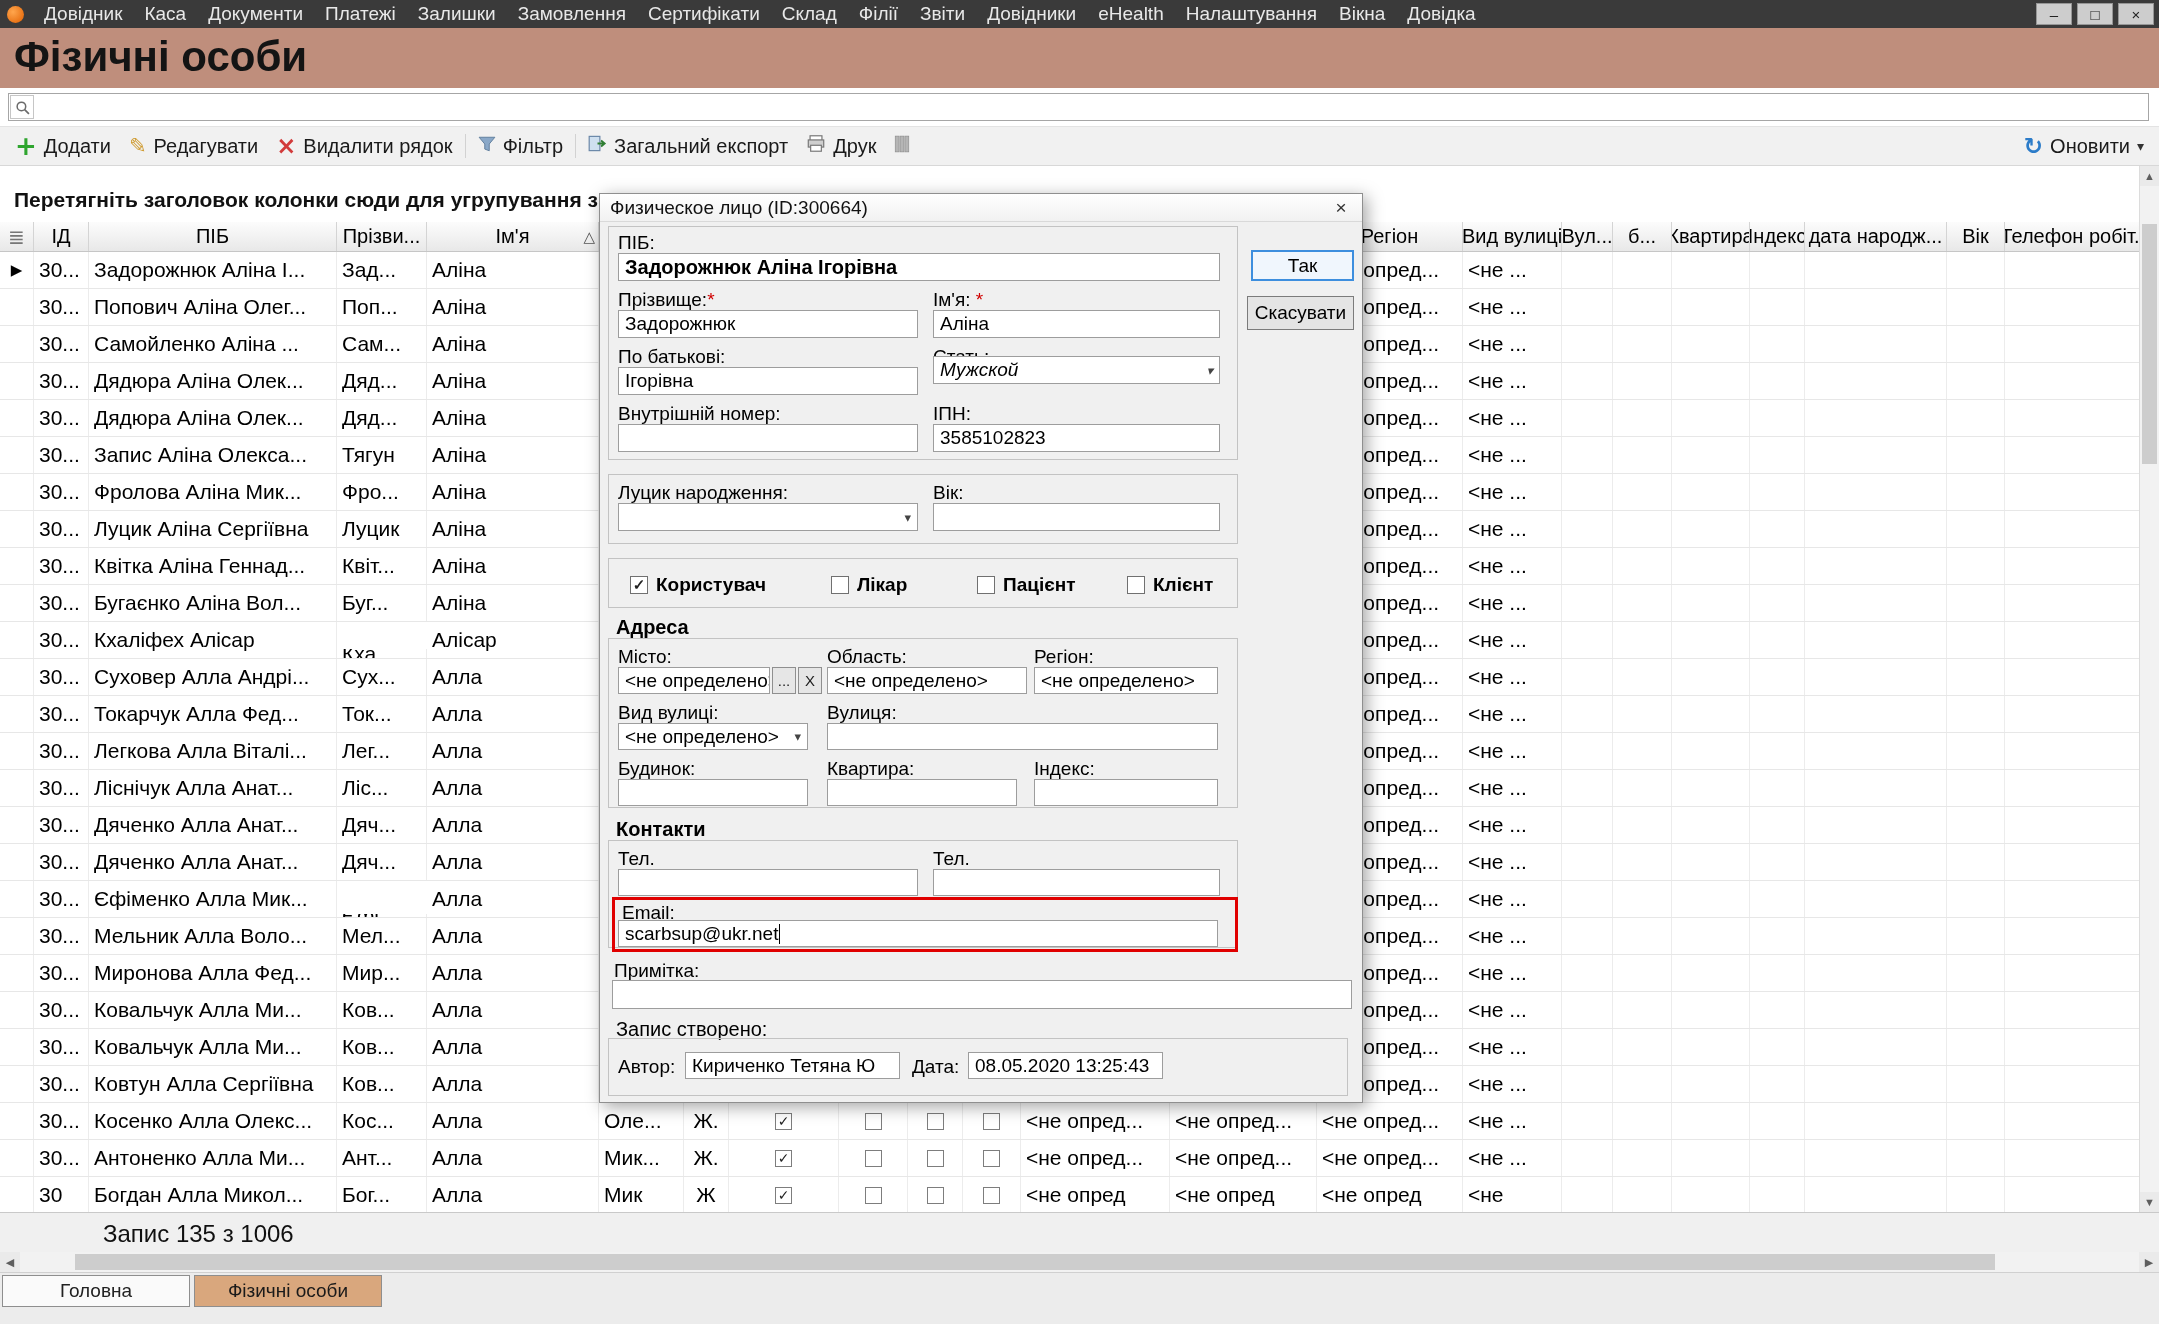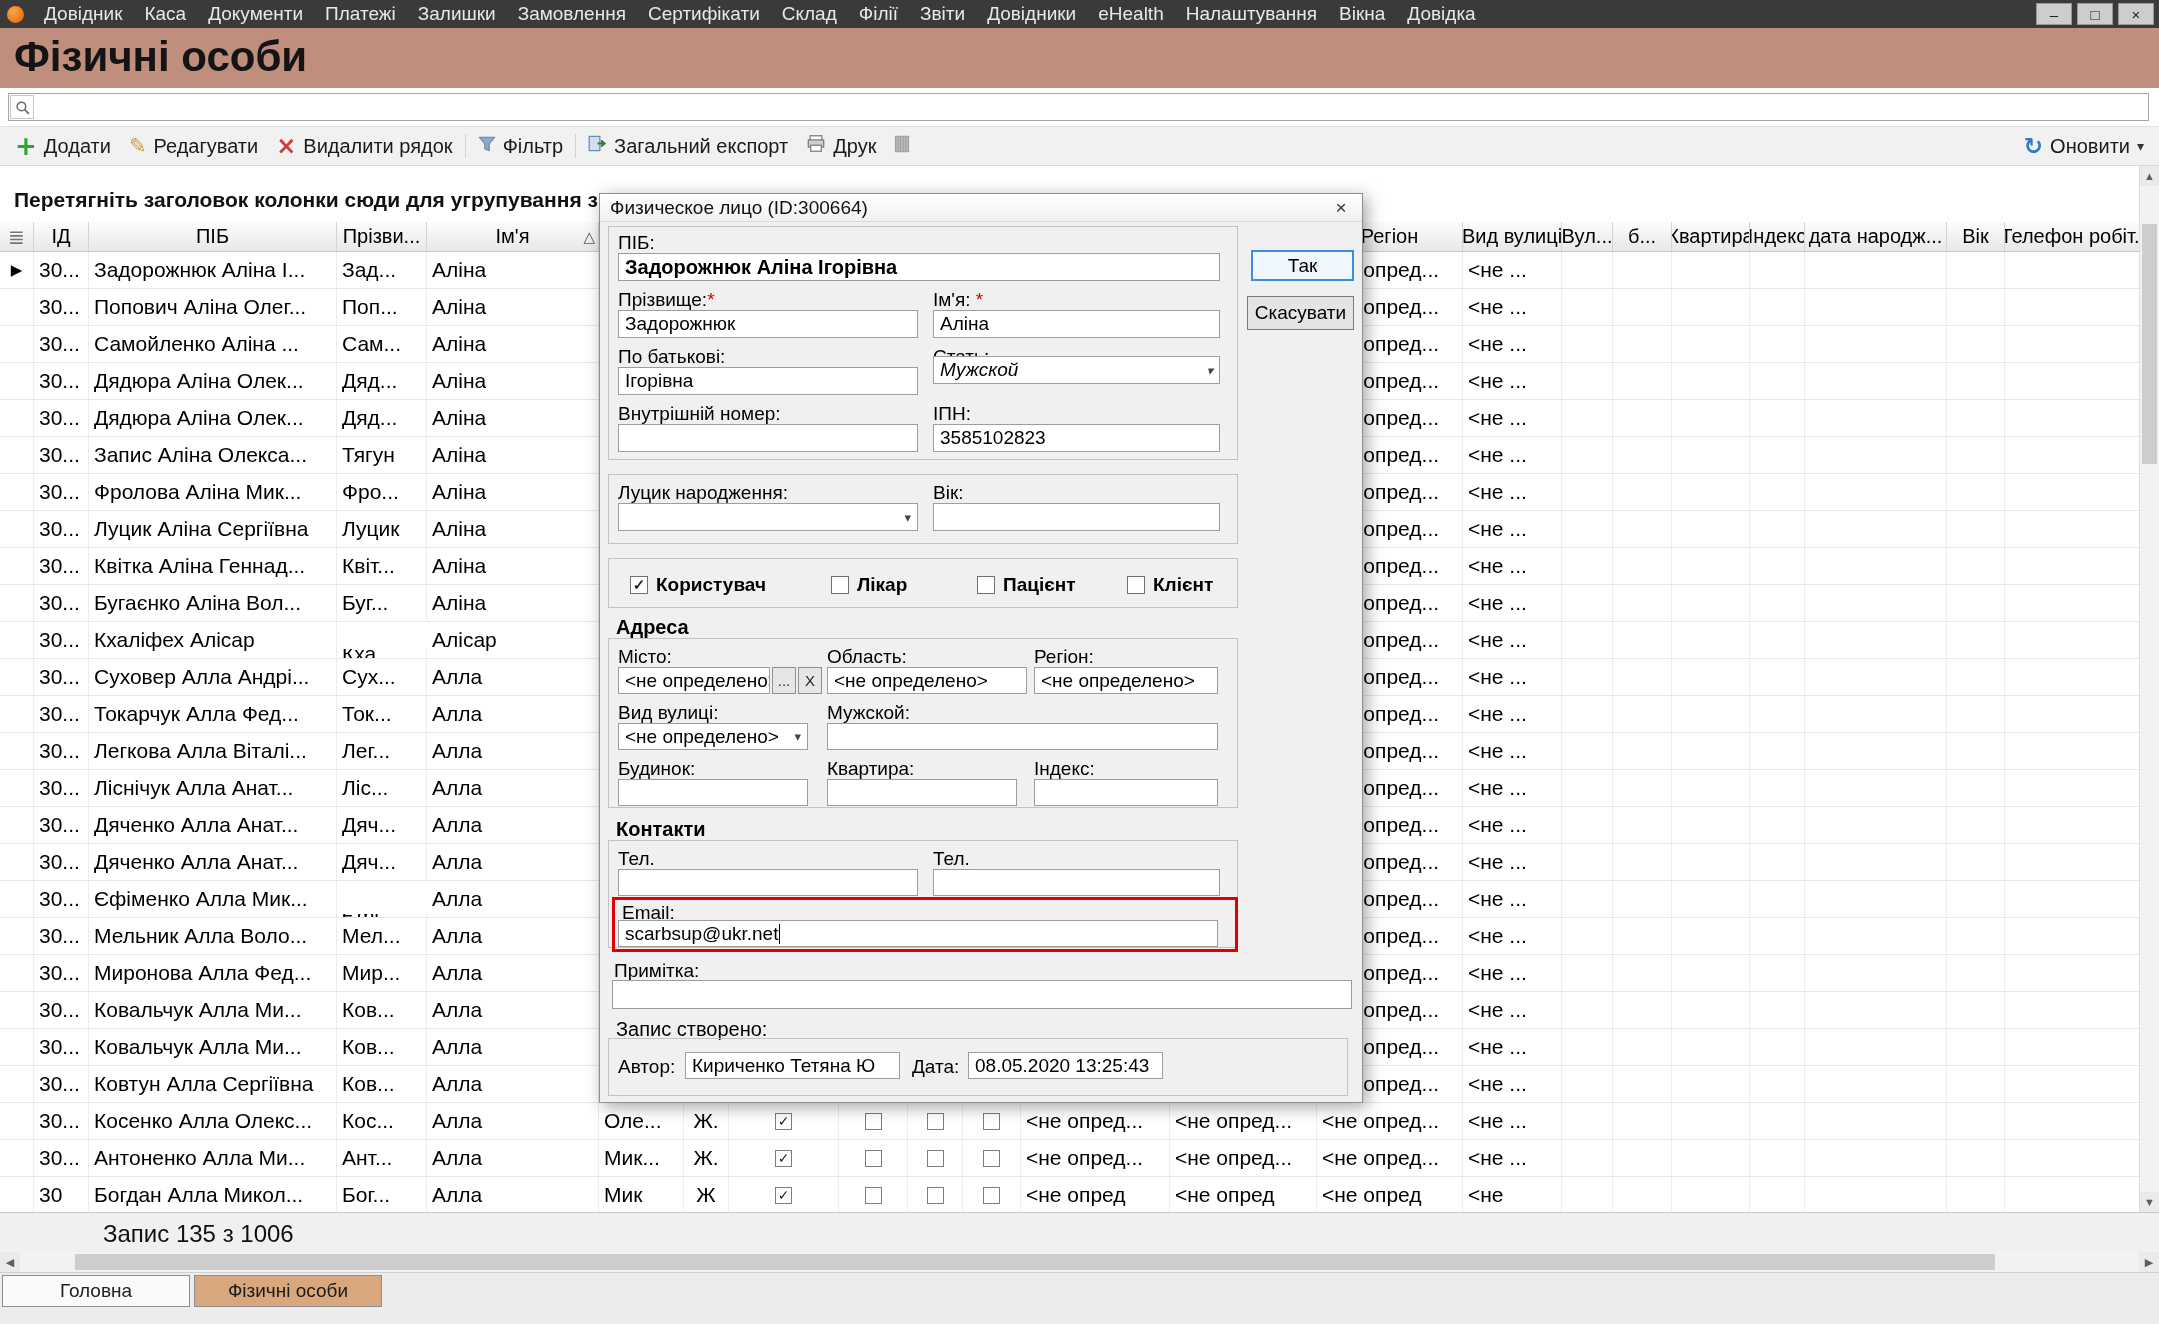--- a/index.html
+++ b/index.html
@@ -1260,21 +1260,21 @@
     </div>
   <div class="lbl" style="left:434px;top:452px;">Регіон:</div>
   <div class="tf" style="left:434px;top:473px;width:184px;height:27px;">
       <span>&lt;не определено&gt;</span>
     </div>
   <div class="lbl" style="left:18px;top:508px;">Вид вулиці:</div>
   <div class="tf" style="left:18px;top:529px;width:190px;height:27px;">
       <span>&lt;не определено&gt;</span>
       <span class="combo-arrow">▾</span>
     </div>
-  <div class="lbl" style="left:227px;top:508px;">Мужской:</div>
+  <div class="lbl" style="left:227px;top:508px;">Вулиця:</div>
   <div class="tf" style="left:227px;top:529px;width:391px;height:27px;">
       <span></span>
     </div>
   <div class="lbl" style="left:18px;top:564px;">Будинок:</div>
   <div class="tf" style="left:18px;top:585px;width:190px;height:27px;">
       <span></span>
     </div>
   <div class="lbl" style="left:227px;top:564px;">Квартира:</div>
   <div class="tf" style="left:227px;top:585px;width:190px;height:27px;">
       <span></span>

